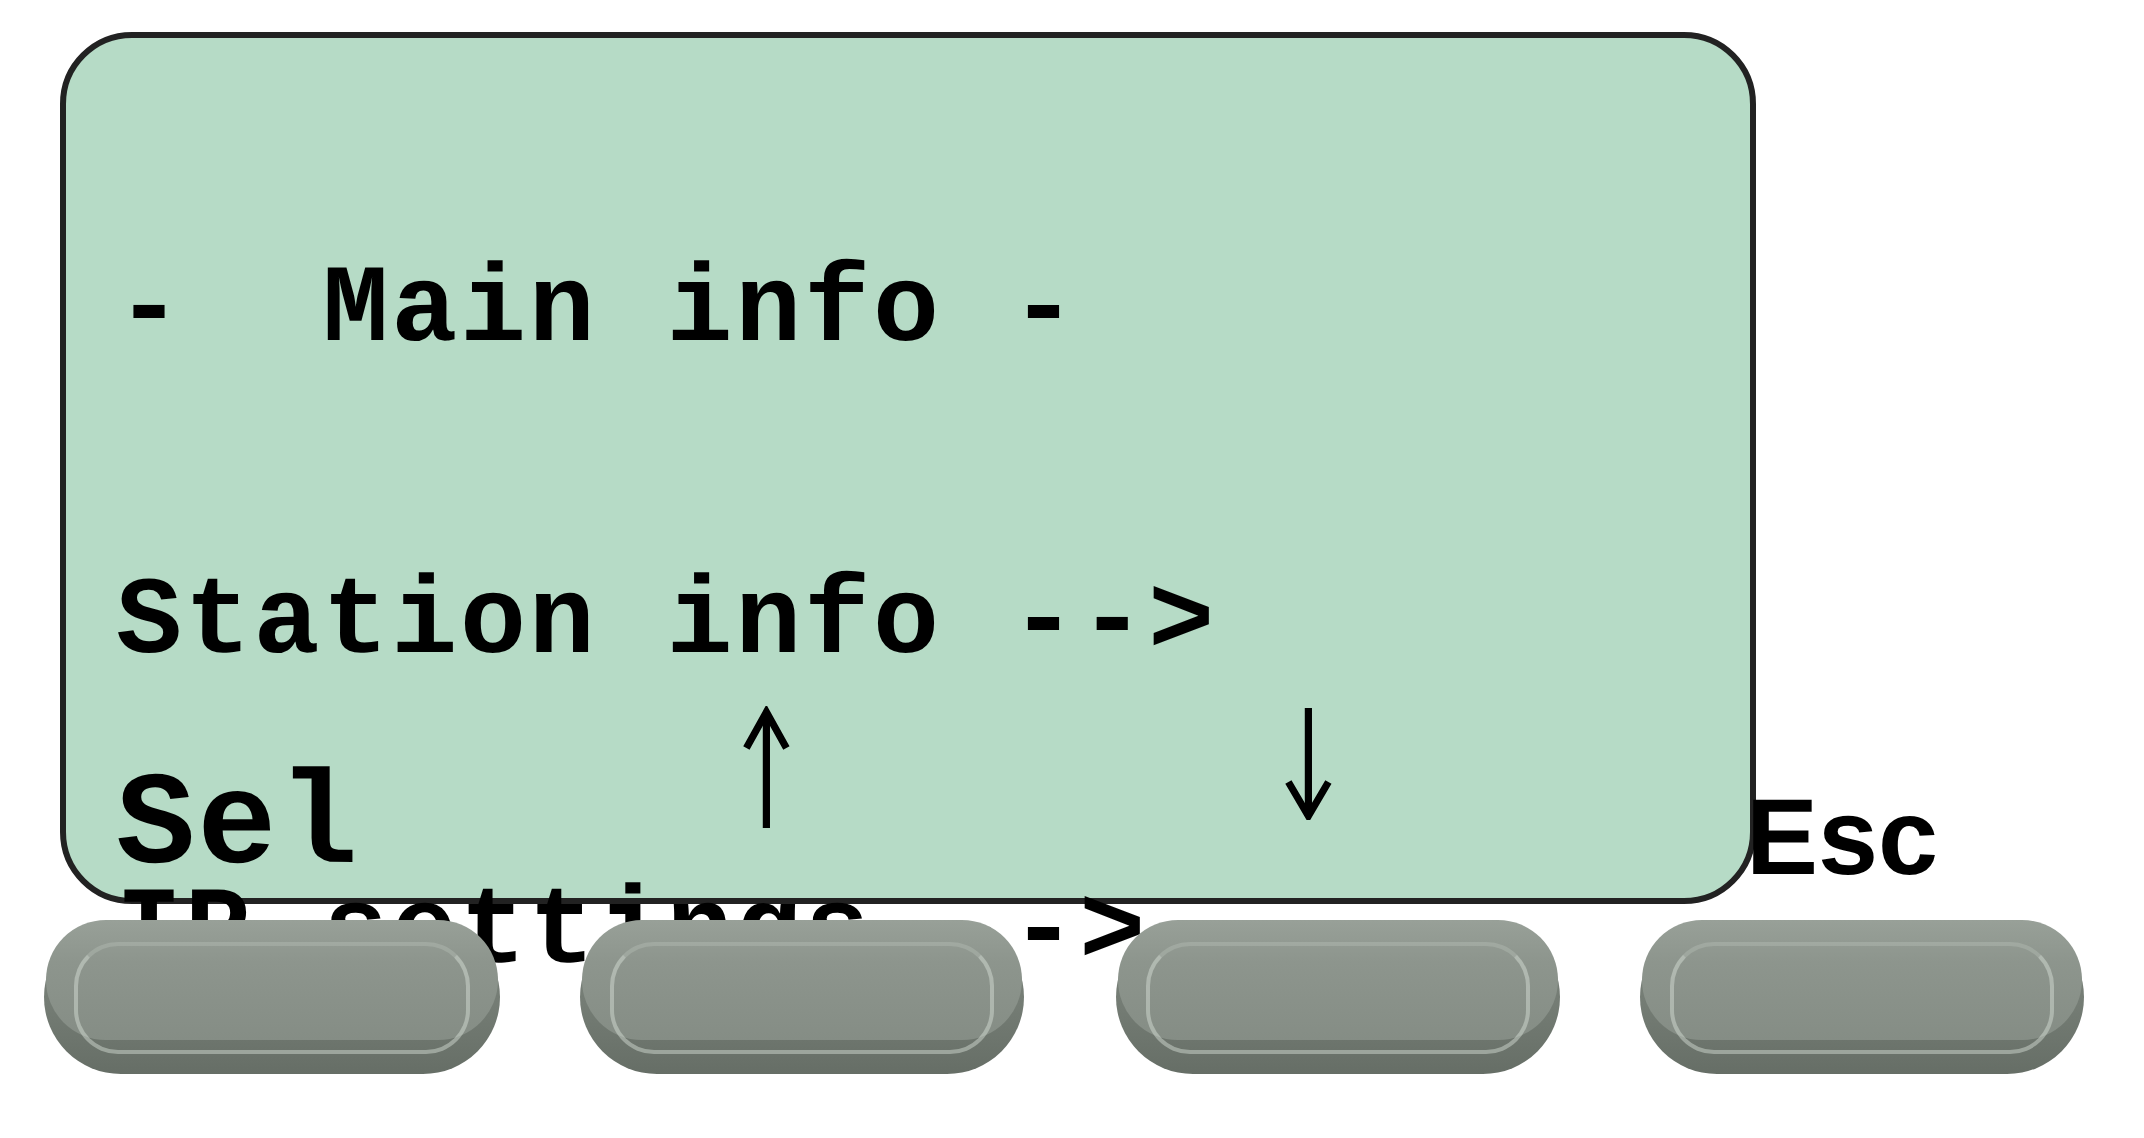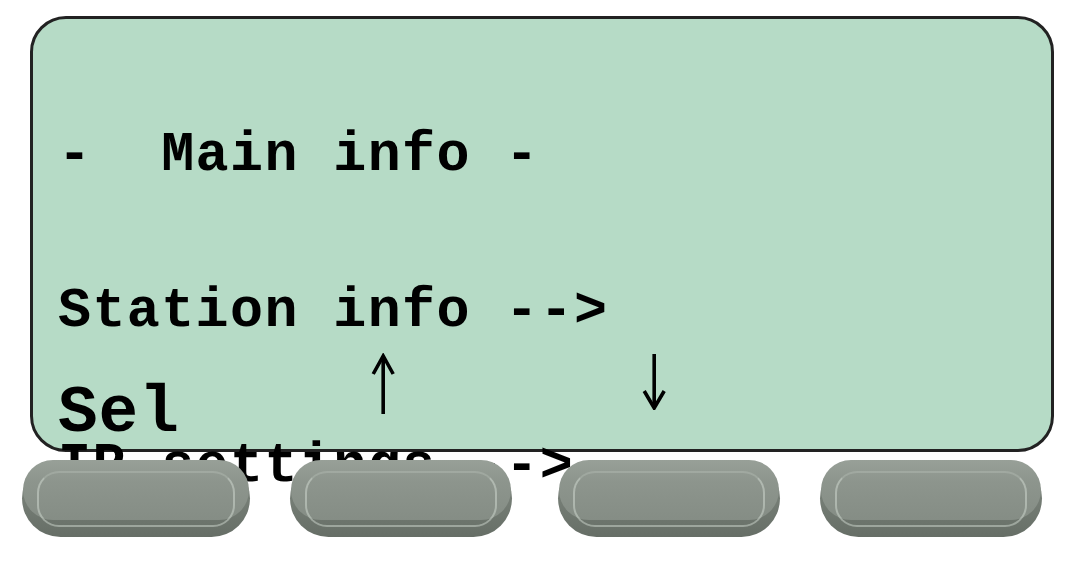--- a/index.html
+++ b/index.html
@@ -1,21 +1,21 @@
 <!DOCTYPE html>
 <html><head>
 <meta charset="utf-8">
 <style>
   html,body{margin:0;padding:0;background:#ffffff;}
   .stage{
     position:relative;width:1072px;height:569px;background:#ffffff;overflow:hidden;
     font-family:"Liberation Mono", monospace;
   }
   .screen{
-    position:absolute;left:30px;top:16px;width:1024px;height:436px;
+    position:absolute;left:30px;top:16px;width:848px;height:436px;
     box-sizing:border-box;border:3px solid #222222;border-radius:36px;
     background:#b6dbc6;
   }
   .menu{
     position:absolute;left:25px;top:0;right:10px;margin-top:8px;
     font-size:55px;line-height:51.7px;font-weight:bold;color:#000;
     letter-spacing:1.4px;white-space:pre;
   }
   .softkey{position:absolute;color:#000;white-space:pre;margin-top:28px;}
   .sk-sel{left:25px;bottom:2px;font-size:66px;line-height:1;font-weight:bold;letter-spacing:1px;}
@@ -65,20 +65,21 @@
       </svg>
     </span>
 
     <span class="softkey sk-dn">
       <svg class="arrow-svg" width="30" height="57" viewBox="0 0 30 57">
         <line x1="15" y1="1" x2="15" y2="52" stroke="#000" stroke-width="3.6"></line>
         <polyline points="5,38 15,55 25,38" fill="none" stroke="#000" stroke-width="3.6"></polyline>
       </svg>
     </span>
 
+    <span class="softkey sk-esc">Esc</span>
   </div>
 
   <div class="keyrow">
     <button class="key" style="left:22px;width:228px;">
       <span class="key-cap"></span>
       <span class="key-ridge"></span>
     </button>
     <button class="key" style="left:290px;">
       <span class="key-cap"></span>
       <span class="key-ridge"></span>

